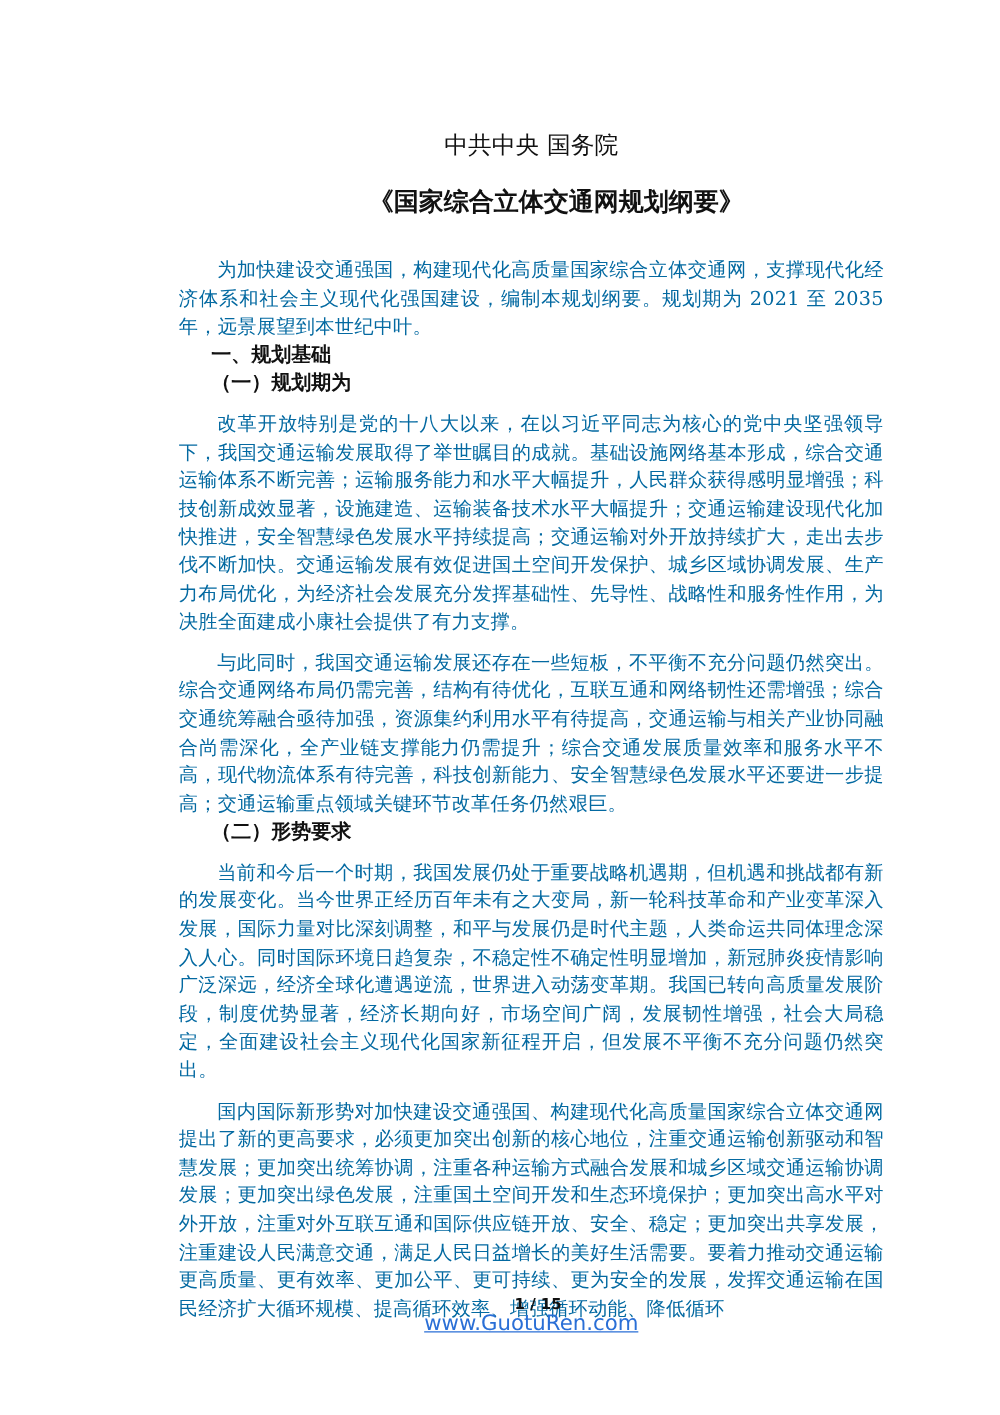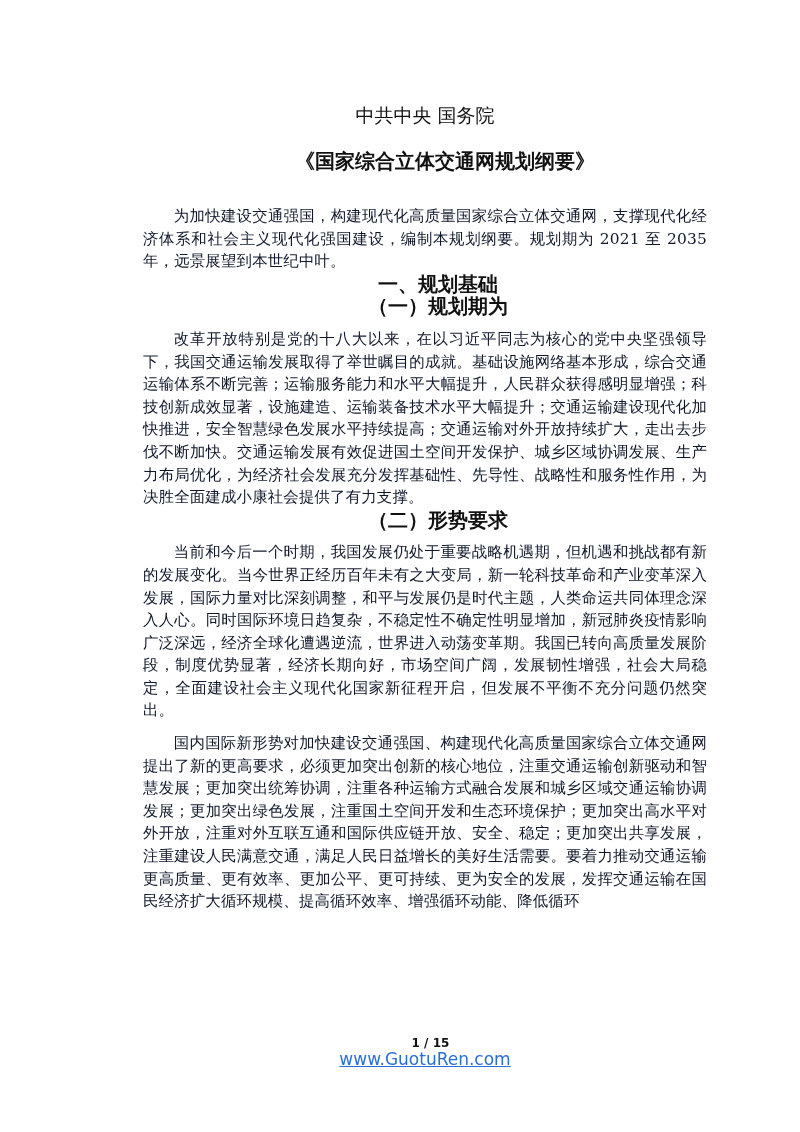--- a/index.html
+++ b/index.html
@@ -4,43 +4,44 @@
   <style>
     html, body { margin:0; padding:0; background:#ffffff; }
     body { width:800px; height:1132px; position:relative; overflow:hidden;
            font-family: "DejaVu Serif", "Liberation Serif", serif; color:#222; }
     .page { position:absolute; left:0; top:0; width:800px; height:1132px;margin-left:25px; }
     .org { position:absolute; top:103px; left:0; width:800px; text-align:center;
            font-family:"DejaVu Sans","Liberation Sans",sans-serif; font-size:19px; color:#111; }
     .title { position:absolute; top:148px; left:0; width:800px; text-align:center;
              font-family:"DejaVu Sans","Liberation Sans",sans-serif; font-size:20px; font-weight:bold; color:#111;padding-left:20px; }
     .body { position:absolute; left:118px; top:205px; width:564px; }
-    p.para { margin:0; font-size:15.4px; line-height:22.6px; text-indent:2em; text-align:justify; letter-spacing:0.2px; color:#0f172a; }
+    p.para { margin:0; font-size:15.4px; line-height:22.6px; text-indent:2em; text-align:justify; letter-spacing:0.2px; color:#0369a1; }
     p.para + p.para { margin-top:10px; }
-    .h1, .h2 { font-family:"DejaVu Sans","Liberation Sans",sans-serif; font-weight:bold; font-size:20px;
-               line-height:22.6px; padding-left:26px; color:#111;text-align:center; }
+    .h1, .h2 { font-family:"DejaVu Sans","Liberation Sans",sans-serif; font-weight:bold; font-size:16px;
+               line-height:22.6px; padding-left:26px; color:#111; }
     .gap { height:10px; }
     .footer { position:absolute; top:1035px; left:0; width:800px; text-align:center;
               font-family:"DejaVu Sans","Liberation Sans",sans-serif; }
     .pnum { font-size:12px; font-weight:bold; color:#111; line-height:16px;padding-left:11px; }
     .site { font-size:17px; color:#2a6fd6; text-decoration:underline; line-height:16px; }
   </style>
 </head>
 <body>
 
 <div class="page">
   <div class="org">中共中央 国务院</div>
   <div class="title">《国家综合立体交通网规划纲要》</div>
 
   <div class="body">
     <p class="para">为加快建设交通强国，构建现代化高质量国家综合立体交通网，支撑现代化经济体系和社会主义现代化强国建设，编制本规划纲要。规划期为 2021 至 2035 年，远景展望到本世纪中叶。</p>
     <div class="h1">一、规划基础</div>
     <div class="h2">（一）规划期为</div>
     <div class="gap"></div>
     <p class="para">改革开放特别是党的十八大以来，在以习近平同志为核心的党中央坚强领导下，我国交通运输发展取得了举世瞩目的成就。基础设施网络基本形成，综合交通运输体系不断完善；运输服务能力和水平大幅提升，人民群众获得感明显增强；科技创新成效显著，设施建造、运输装备技术水平大幅提升；交通运输建设现代化加快推进，安全智慧绿色发展水平持续提高；交通运输对外开放持续扩大，走出去步伐不断加快。交通运输发展有效促进国土空间开发保护、城乡区域协调发展、生产力布局优化，为经济社会发展充分发挥基础性、先导性、战略性和服务性作用，为决胜全面建成小康社会提供了有力支撑。</p>
+    <p class="para">与此同时，我国交通运输发展还存在一些短板，不平衡不充分问题仍然突出。综合交通网络布局仍需完善，结构有待优化，互联互通和网络韧性还需增强；综合交通统筹融合亟待加强，资源集约利用水平有待提高，交通运输与相关产业协同融合尚需深化，全产业链支撑能力仍需提升；综合交通发展质量效率和服务水平不高，现代物流体系有待完善，科技创新能力、安全智慧绿色发展水平还要进一步提高；交通运输重点领域关键环节改革任务仍然艰巨。</p>
     <div class="h2">（二）形势要求</div>
     <div class="gap"></div>
     <p class="para">当前和今后一个时期，我国发展仍处于重要战略机遇期，但机遇和挑战都有新的发展变化。当今世界正经历百年未有之大变局，新一轮科技革命和产业变革深入发展，国际力量对比深刻调整，和平与发展仍是时代主题，人类命运共同体理念深入人心。同时国际环境日趋复杂，不稳定性不确定性明显增加，新冠肺炎疫情影响广泛深远，经济全球化遭遇逆流，世界进入动荡变革期。我国已转向高质量发展阶段，制度优势显著，经济长期向好，市场空间广阔，发展韧性增强，社会大局稳定，全面建设社会主义现代化国家新征程开启，但发展不平衡不充分问题仍然突出。</p>
     <p class="para">国内国际新形势对加快建设交通强国、构建现代化高质量国家综合立体交通网提出了新的更高要求，必须更加突出创新的核心地位，注重交通运输创新驱动和智慧发展；更加突出统筹协调，注重各种运输方式融合发展和城乡区域交通运输协调发展；更加突出绿色发展，注重国土空间开发和生态环境保护；更加突出高水平对外开放，注重对外互联互通和国际供应链开放、安全、稳定；更加突出共享发展，注重建设人民满意交通，满足人民日益增长的美好生活需要。要着力推动交通运输更高质量、更有效率、更加公平、更可持续、更为安全的发展，发挥交通运输在国民经济扩大循环规模、提高循环效率、增强循环动能、降低循环</p>
   </div>
 
   <div class="footer">
     <div class="pnum">1 / 15</div>
     <div class="site">www.GuotuRen.com</div>
   </div>

